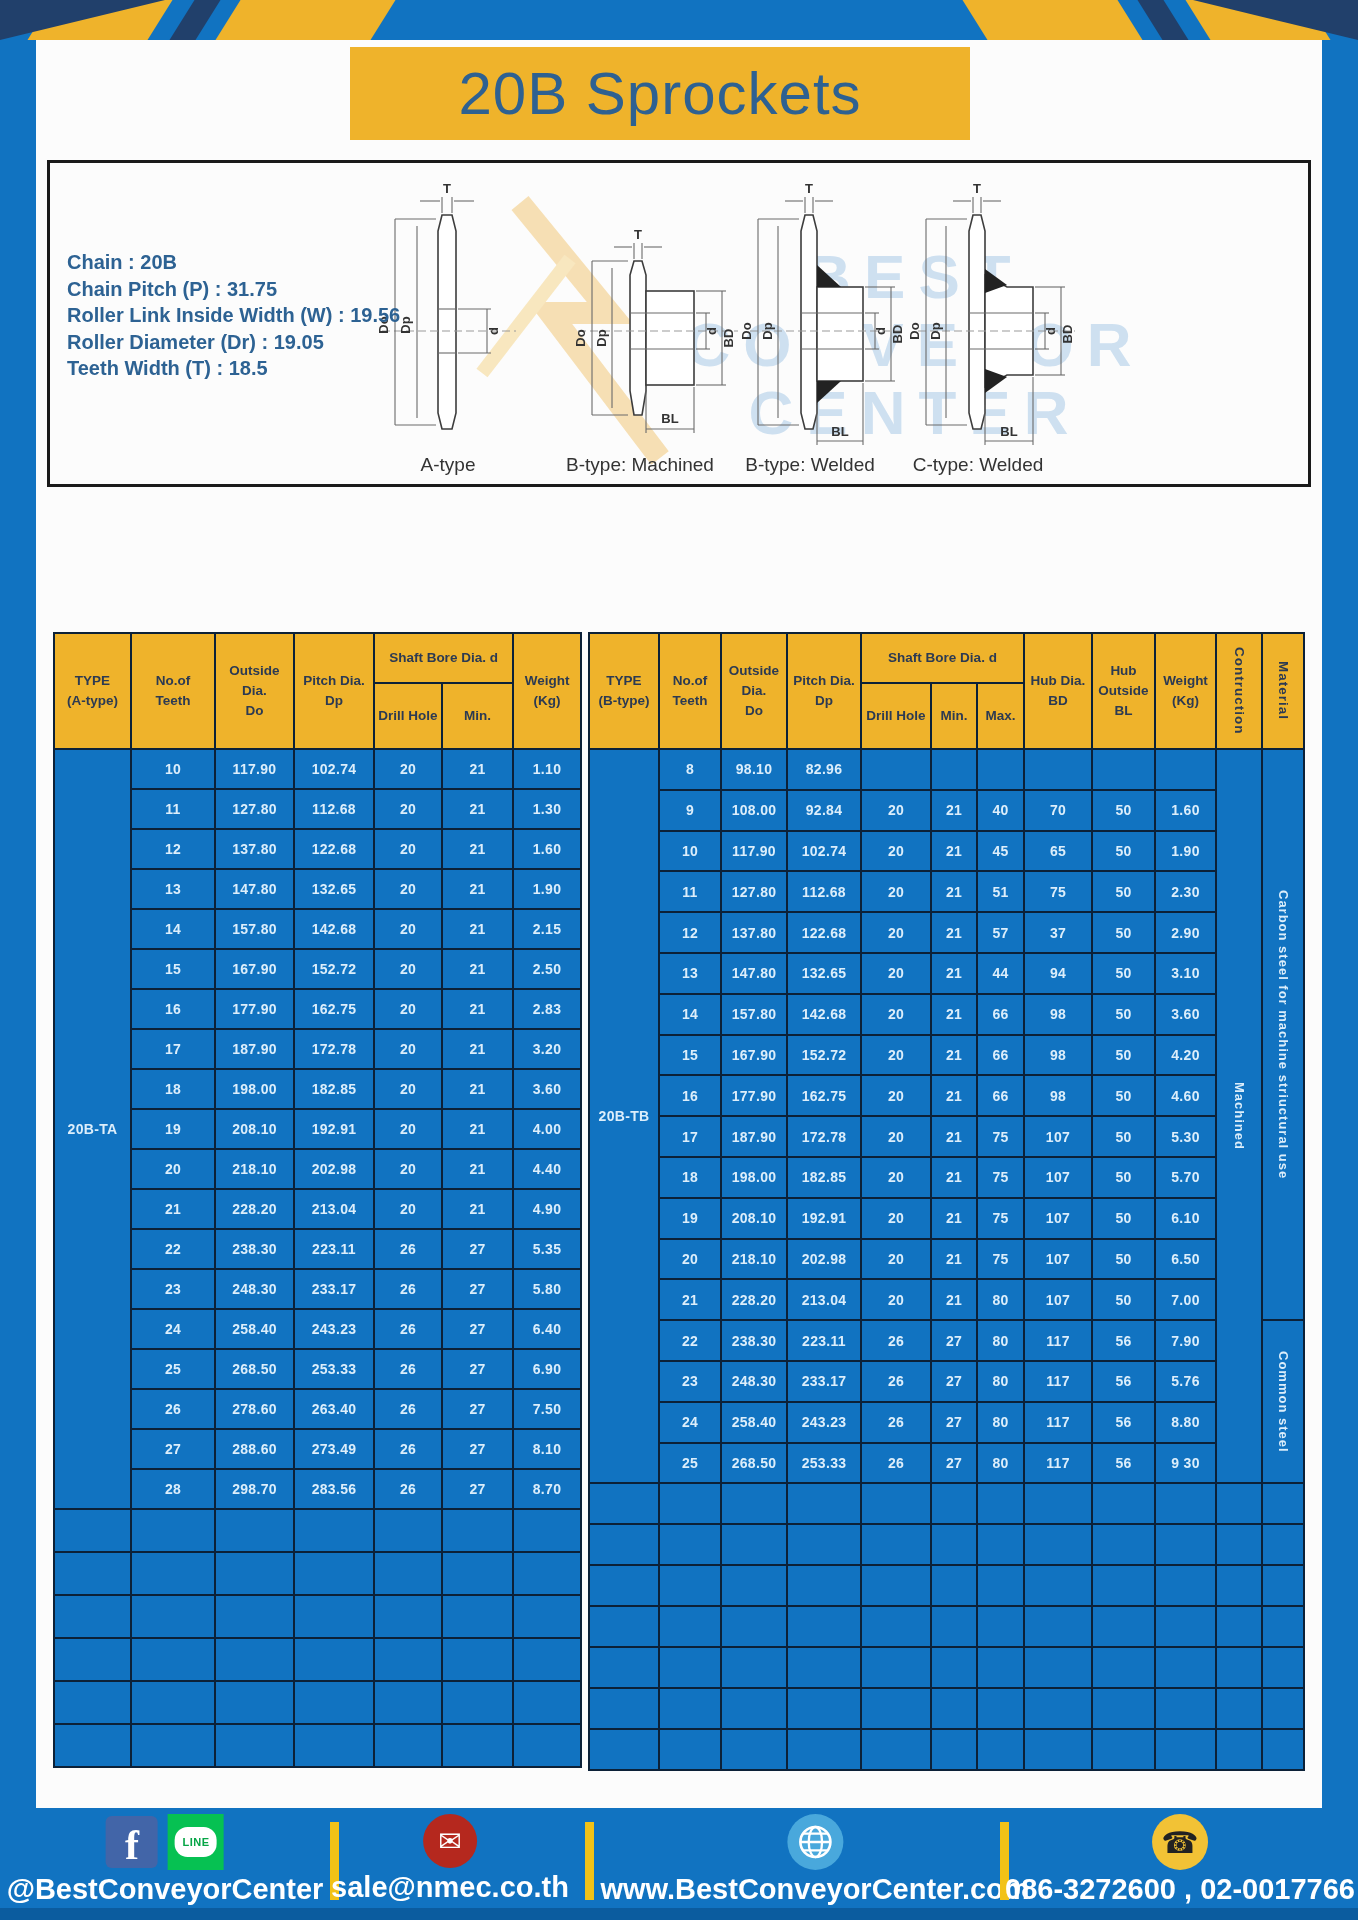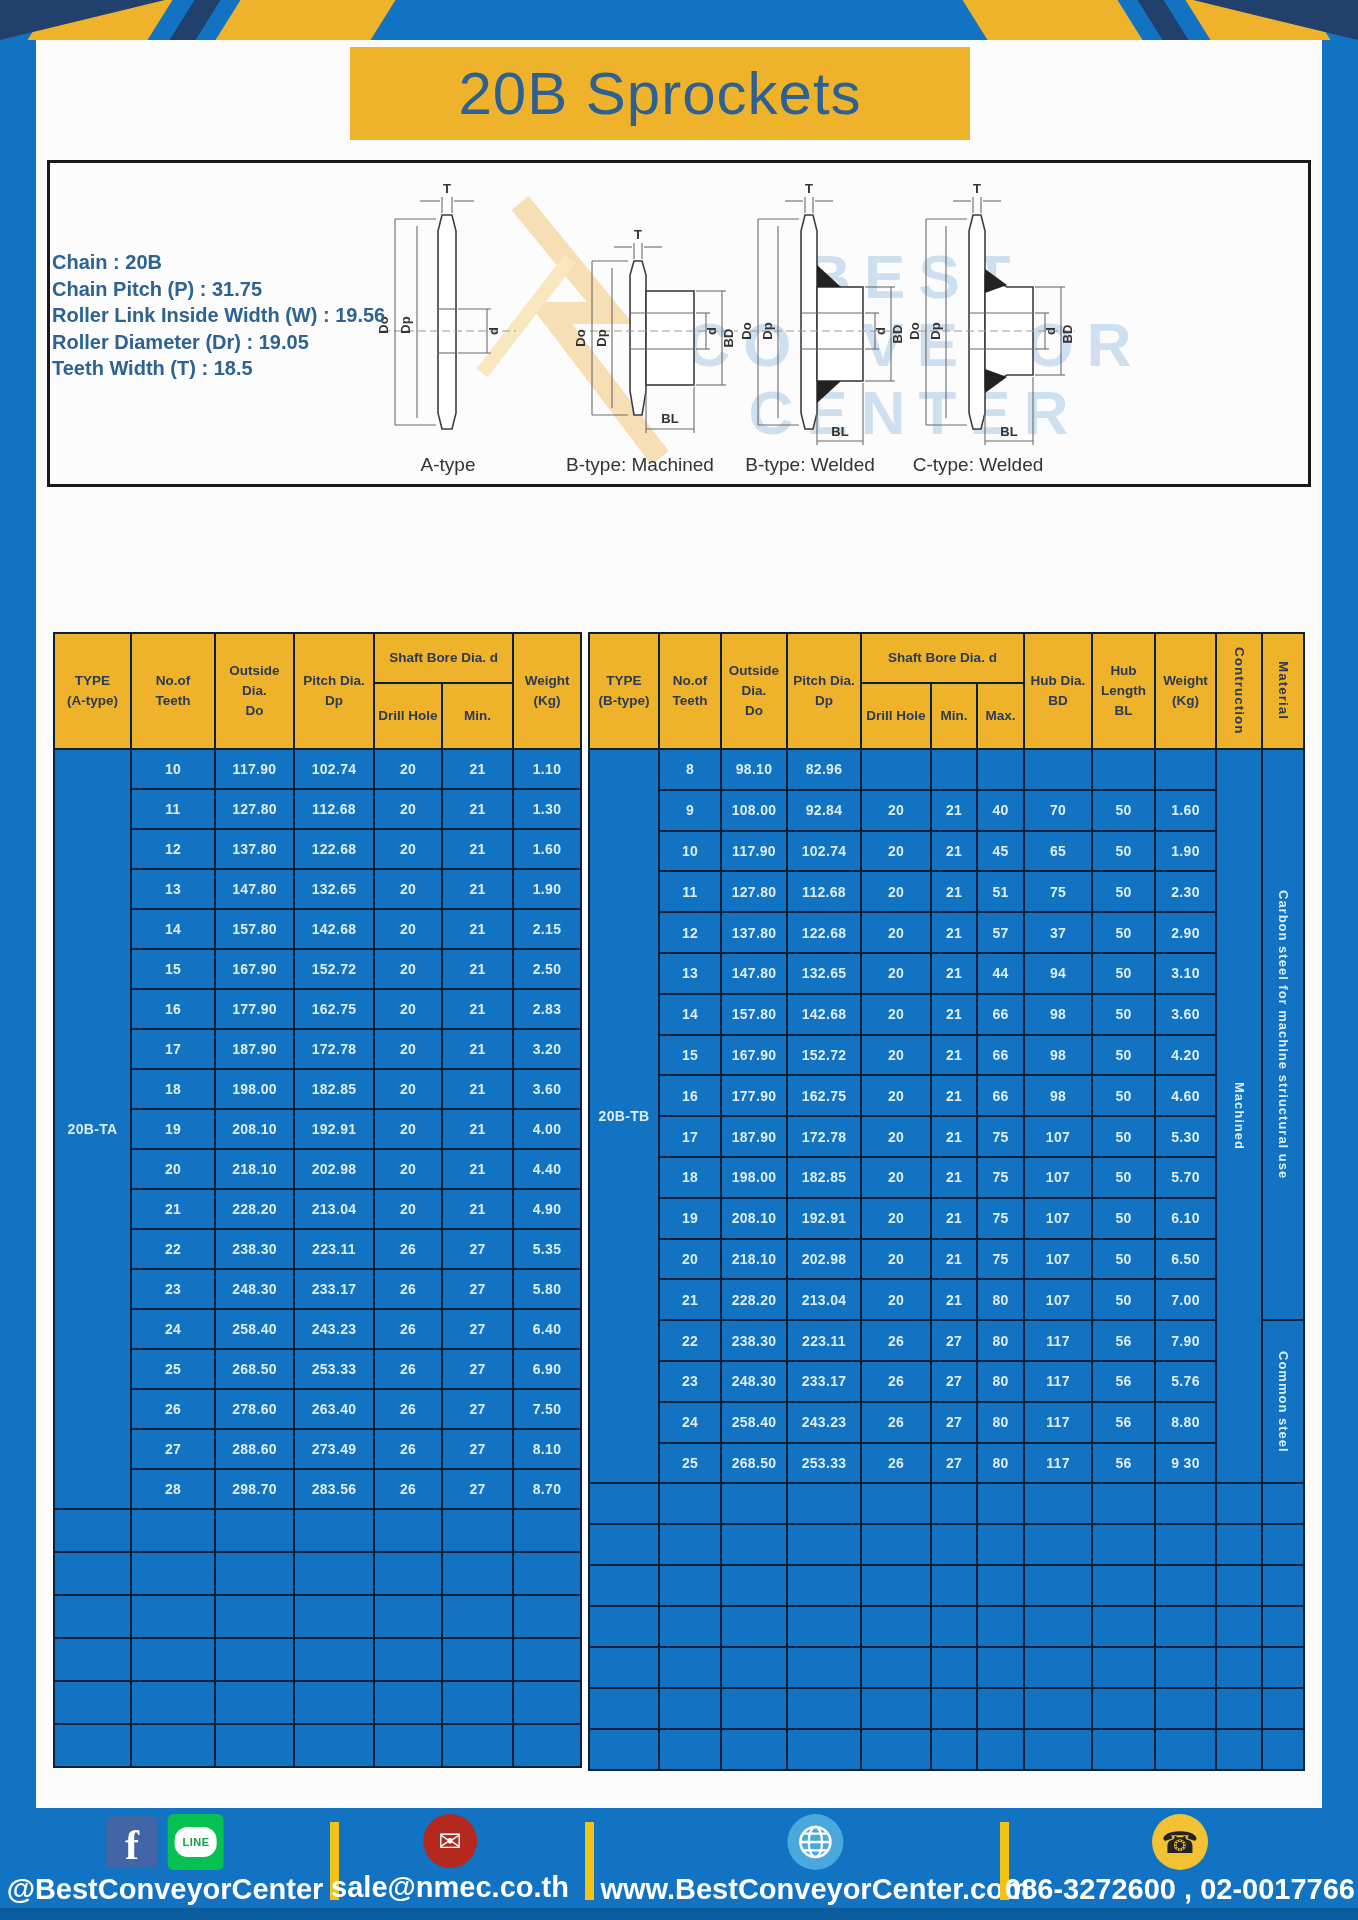--- a/index.html
+++ b/index.html
@@ -17,21 +17,21 @@
   .tri-left{left:0;clip-path:polygon(0 0,100% 0,0 100%);}
   .tri-right{right:0;clip-path:polygon(0 0,100% 0,100% 100%);}
 
   .white-panel{position:absolute;left:36px;top:40px;width:1286px;height:1768px;background:#FCFCFC;}
 
   .title-box{position:absolute;left:350px;top:47px;width:620px;height:93px;background:#EFB32B;display:flex;align-items:center;justify-content:center;}
   .title{font-size:60px;font-weight:normal;color:#2E6191;letter-spacing:1px;}
 
   .diagram-panel{position:absolute;left:47px;top:160px;width:1264px;height:327px;background:#FCFCFC;border:3px solid #1a1a1a;box-sizing:border-box;}
   .diagram-panel svg{position:absolute;left:0;top:0;}
-  .specs{position:absolute;left:2px;top:86px;z-index:3;}
+  .specs{position:absolute;left:17px;top:86px;z-index:3;}
   .spec-line{font-size:20px;line-height:26.5px;font-weight:bold;color:#2D6293;white-space:nowrap;}
 
   
   table.spec-table{position:absolute;border-collapse:collapse;table-layout:fixed;background:#1173C1;}
   .spec-table th,.spec-table td{border:2px solid #0C2138;overflow:hidden;padding:0;vertical-align:middle;text-align:center;box-sizing:border-box;}
   .spec-table th{background:#EFB32B;color:#2C3A52;font-size:13.5px;font-weight:bold;white-space:pre-line;line-height:1.5;}
   .spec-table td{color:#DCEEFB;font-size:14px;font-weight:bold;letter-spacing:.3px;background:#1173C1;}
   #tableA{left:53px;top:632px;width:527px;}
   #tableB{left:588px;top:632px;width:715px;}
   #tableA thead tr:nth-child(1){height:50px;}
@@ -46,21 +46,21 @@
   td.vert-cell{writing-mode:vertical-rl;text-orientation:mixed;font-size:13px;letter-spacing:1px;}
 
   
   .footer{position:absolute;left:0;top:1808px;width:1358px;height:112px;background:#1173C1;}
   .footer-bottom{position:absolute;left:0;top:1908px;width:1358px;height:12px;background:#0B5C9F;}
   .f-sec{position:absolute;top:6px;display:flex;flex-direction:column;align-items:center;gap:3px;transform:translateX(-50%);}
   .f-label{color:#fff;font-size:29px;font-weight:bold;white-space:nowrap;}
   .f-divider{position:absolute;top:14px;width:9px;height:78px;background:#F2C217;}
   .f-icons{display:flex;gap:10px;align-items:center;height:56px;}
   .ic-fb{width:52px;height:52px;background:#4265A8;border-radius:6px;color:#fff;font-size:42px;font-weight:bold;display:flex;align-items:flex-end;justify-content:center;line-height:46px;font-family:"Liberation Serif",serif;}
-  .ic-line{width:56px;height:56px;background:#06C152;border-radius:6px;display:flex;align-items:center;justify-content:center;}
+  .ic-line{width:56px;height:56px;background:#06C152;border-radius:0;display:flex;align-items:center;justify-content:center;}
   .line-bubble{width:42px;height:30px;background:#fff;border-radius:13px;color:#06A546;font-size:11px;font-weight:bold;display:flex;align-items:center;justify-content:center;letter-spacing:.5px;}
   .ic-mail{width:54px;height:54px;background:#B5281E;border-radius:50%;color:#fff;font-size:28px;display:flex;align-items:center;justify-content:center;}
   .ic-globe{width:56px;height:56px;background:#49A8DC;border-radius:50%;display:flex;align-items:center;justify-content:center;}
   .ic-phone{width:56px;height:56px;background:#F2C235;border-radius:50%;color:#222;font-size:30px;display:flex;align-items:center;justify-content:center;}
 </style>
 </head>
 <body>
 
 <div class="page">
 
@@ -503,21 +503,21 @@
 Teeth</th>
         <th rowspan="2">Outside
 Dia.
 Do</th>
         <th rowspan="2">Pitch Dia.
 Dp</th>
         <th colspan="3">Shaft Bore Dia. d</th>
         <th rowspan="2">Hub Dia.
 BD</th>
         <th rowspan="2">Hub
-Length
+Outside
 BL</th>
         <th rowspan="2">Weight
 (Kg)</th>
         <th rowspan="2" class="vert-th">Contruction</th>
         <th rowspan="2" class="vert-th">Material</th>
       </tr>
       <tr>
         <th>Drill Hole</th>
         <th>Min.</th>
         <th>Max.</th>

